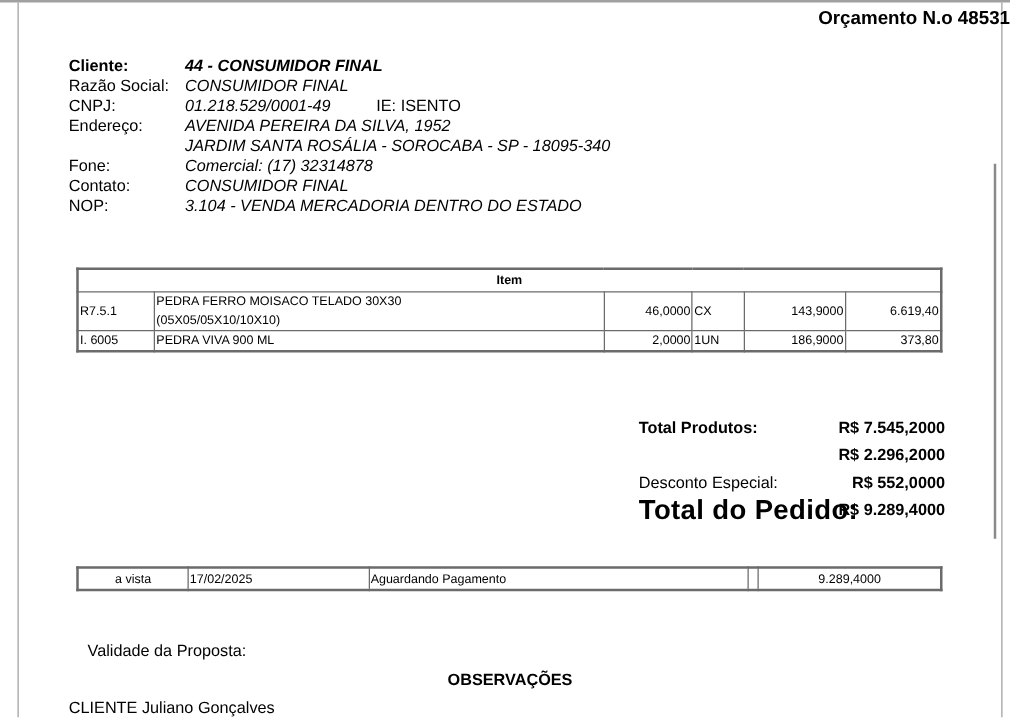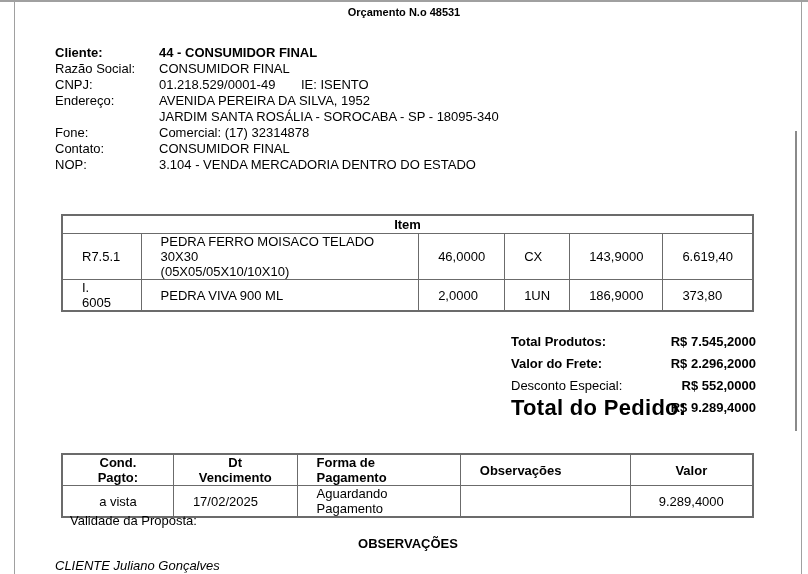--- a/index.html
+++ b/index.html
@@ -2,44 +2,44 @@
 <html><head>
   <meta charset="utf-8">
   <style>
     html, body { margin:0; padding:0; background:#ffffff; }
     body { width:808px; height:574px; position:relative; overflow:hidden;
            font-family:"Liberation Sans", sans-serif; font-size:13px; color:#000; }
     .frame-top { position:absolute; left:0; top:0; width:808px; height:2px; background:#a0a0a0; }
     .frame-left { position:absolute; left:14px; top:2px; width:1px; height:572px; background:#a0a0a0; }
     .frame-right { position:absolute; left:801px; top:2px; width:1px; height:572px; background:#a0a0a0; }
     .scrollbar { position:absolute; left:795px; top:131px; width:2px; height:300px; background:#8a8a8a; }
-    .title { position:absolute; left:0; width:808px; top:6px; text-align:center; font-weight:bold; font-size:11px; }
+    .title { position:absolute; left:0; width:808px; top:6px; text-align:right; font-weight:bold; font-size:15px; }
     .info { position:absolute; left:55px; top:45px; }
     .info-row { position:relative; height:16px; line-height:16px; white-space:nowrap; }
     .info-label { position:absolute; left:0; }
-    .info-val { position:absolute; left:104px; }
+    .info-val { position:absolute; left:93px;font-style:italic; }
     .bold { font-weight:bold; }
     .ie { position:absolute; left:246px; }
     table { border-collapse:collapse; position:absolute; }
-    td, th { border:1px solid #6b6b6b; padding:0 19px; font-size:13px; line-height:15px; }
+    td, th { border:1px solid #6b6b6b; padding:0 1px; font-size:10px; line-height:15px; }
     th { font-weight:bold; text-align:center; }
     .items { left:61px; top:214px; width:693px; border:2px solid #6b6b6b; }
     .items th { height:17px; }
-    .right { }
+    .right { text-align:right; }
     .center { text-align:center; }
     .totals { position:absolute; left:511px; top:331px; width:245px; }
     .tot-row { position:relative; height:22px; line-height:22px; white-space:nowrap;text-align:right; }
     .tot-label { position:absolute; left:0; }
     .tot-val { position:absolute; right:0; }
     .tot-big .tot-label { font-size:22px; font-weight:bold; letter-spacing:0.3px; }
     .pay { left:61px; top:453px; width:693px; border:2px solid #6b6b6b; }
     .pay td, .pay th { height:16px; }
     .validade { position:absolute; left:70px; top:513px; }
     .obs-title { position:absolute; left:0; width:816px; top:536px; text-align:center; font-weight:bold; }
-    .cliente-obs { position:absolute; left:55px; top:558px;font-style:italic; }
+    .cliente-obs { position:absolute; left:55px; top:558px; }
   </style>
 </head>
 <body>
 
 <div class="frame-top"></div>
 <div class="frame-left"></div>
 <div class="frame-right"></div>
 <div class="scrollbar"></div>
 
 <div class="title">Orçamento N.o 48531</div>
@@ -105,42 +105,34 @@
   </tr>
 </tbody>
   </table>
 
 <div class="totals">
   <div class="tot-row bold">
     <span class="tot-label">Total Produtos:</span>
     <span class="tot-val">R$ 7.545,2000</span>
   </div>
   <div class="tot-row bold">
-    <span class="tot-label">Valor do Frete:</span>
     <span class="tot-val">R$ 2.296,2000</span>
   </div>
   <div class="tot-row">
     <span class="tot-label">Desconto Especial:</span>
     <span class="tot-val bold">R$ 552,0000</span>
   </div>
   <div class="tot-row tot-big">
     <span class="tot-label">Total do Pedido:</span>
     <span class="tot-val bold">R$ 9.289,4000</span>
   </div>
 </div>
 
 <table class="pay">
   <tbody>
-      <tr>
-    <th style="width:97px">Cond. Pagto:</th>
-    <th style="width:94px">Dt Vencimento</th>
-    <th style="width:167px;text-align:left">Forma de Pagamento</th>
-    <th style="width:170px;text-align:left">Observações</th>
-    <th style="width:98px">Valor</th>
-  </tr>
   <tr>
     <td class="center">a vista</td>
     <td>17/02/2025</td>
     <td>Aguardando Pagamento</td>
     <td></td>
     <td class="center">9.289,4000</td>
   </tr>
 </tbody>
   </table>
 

